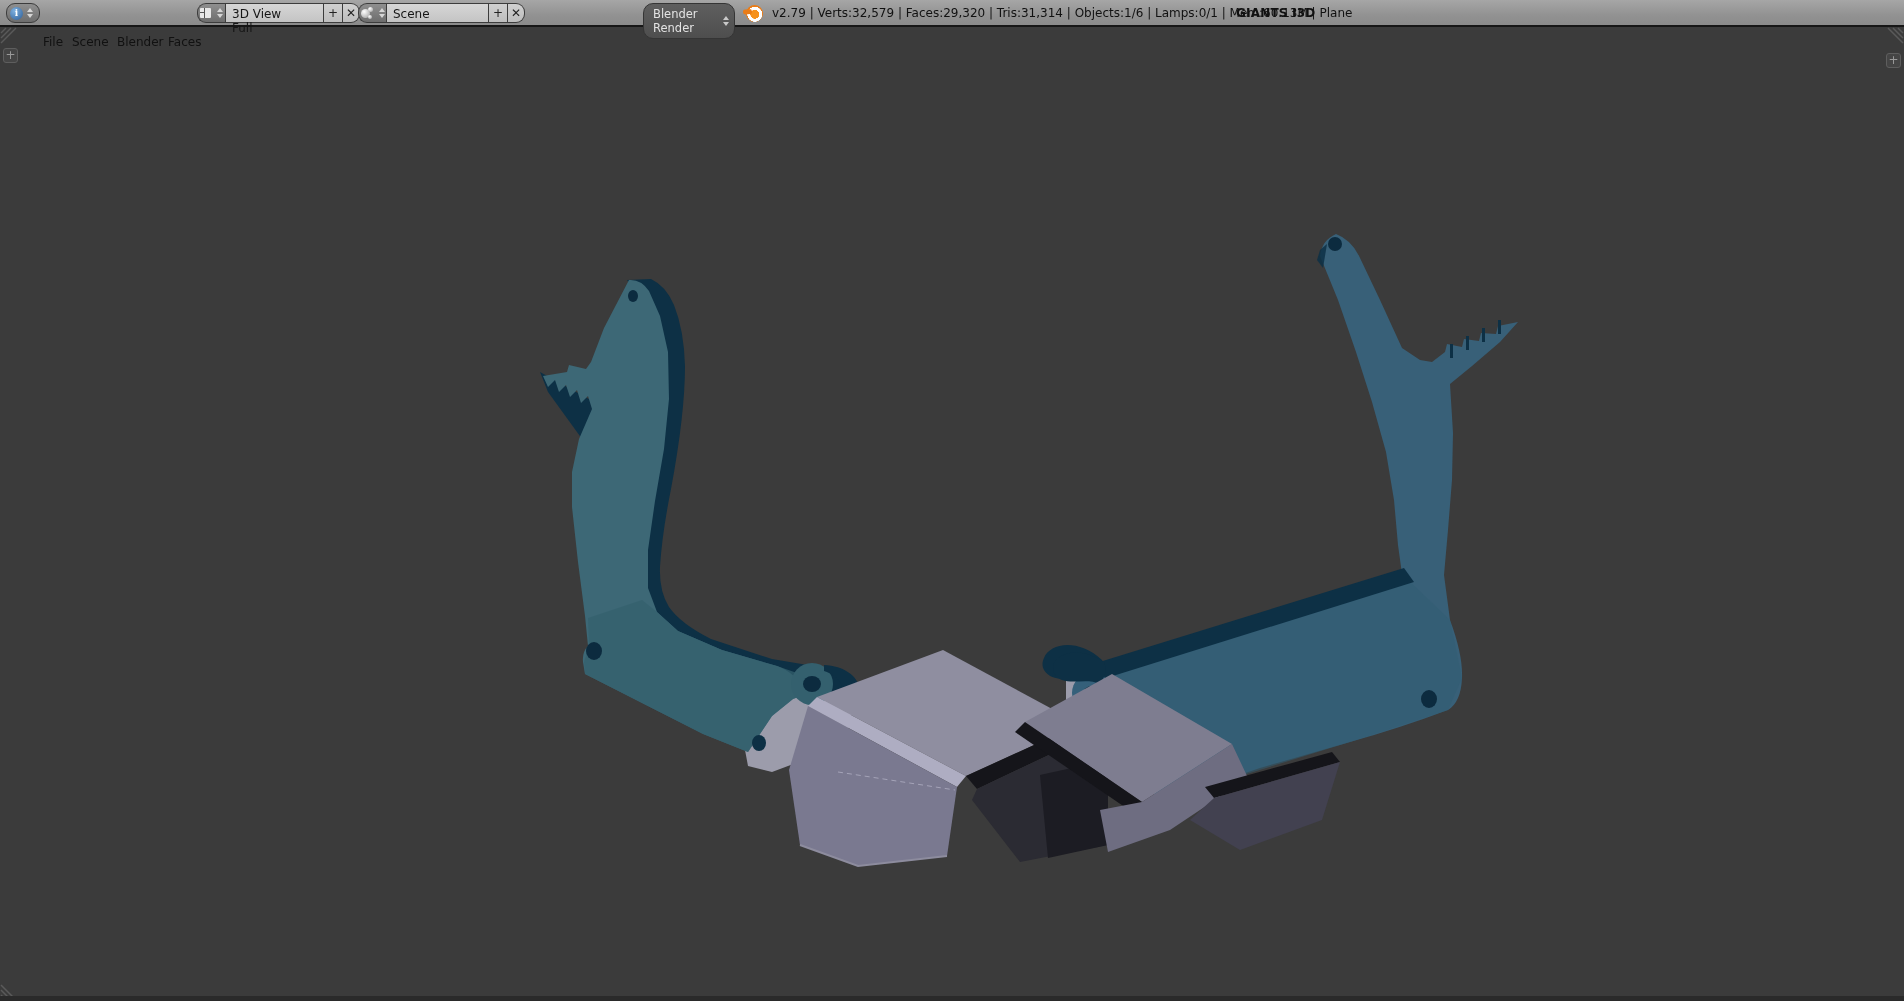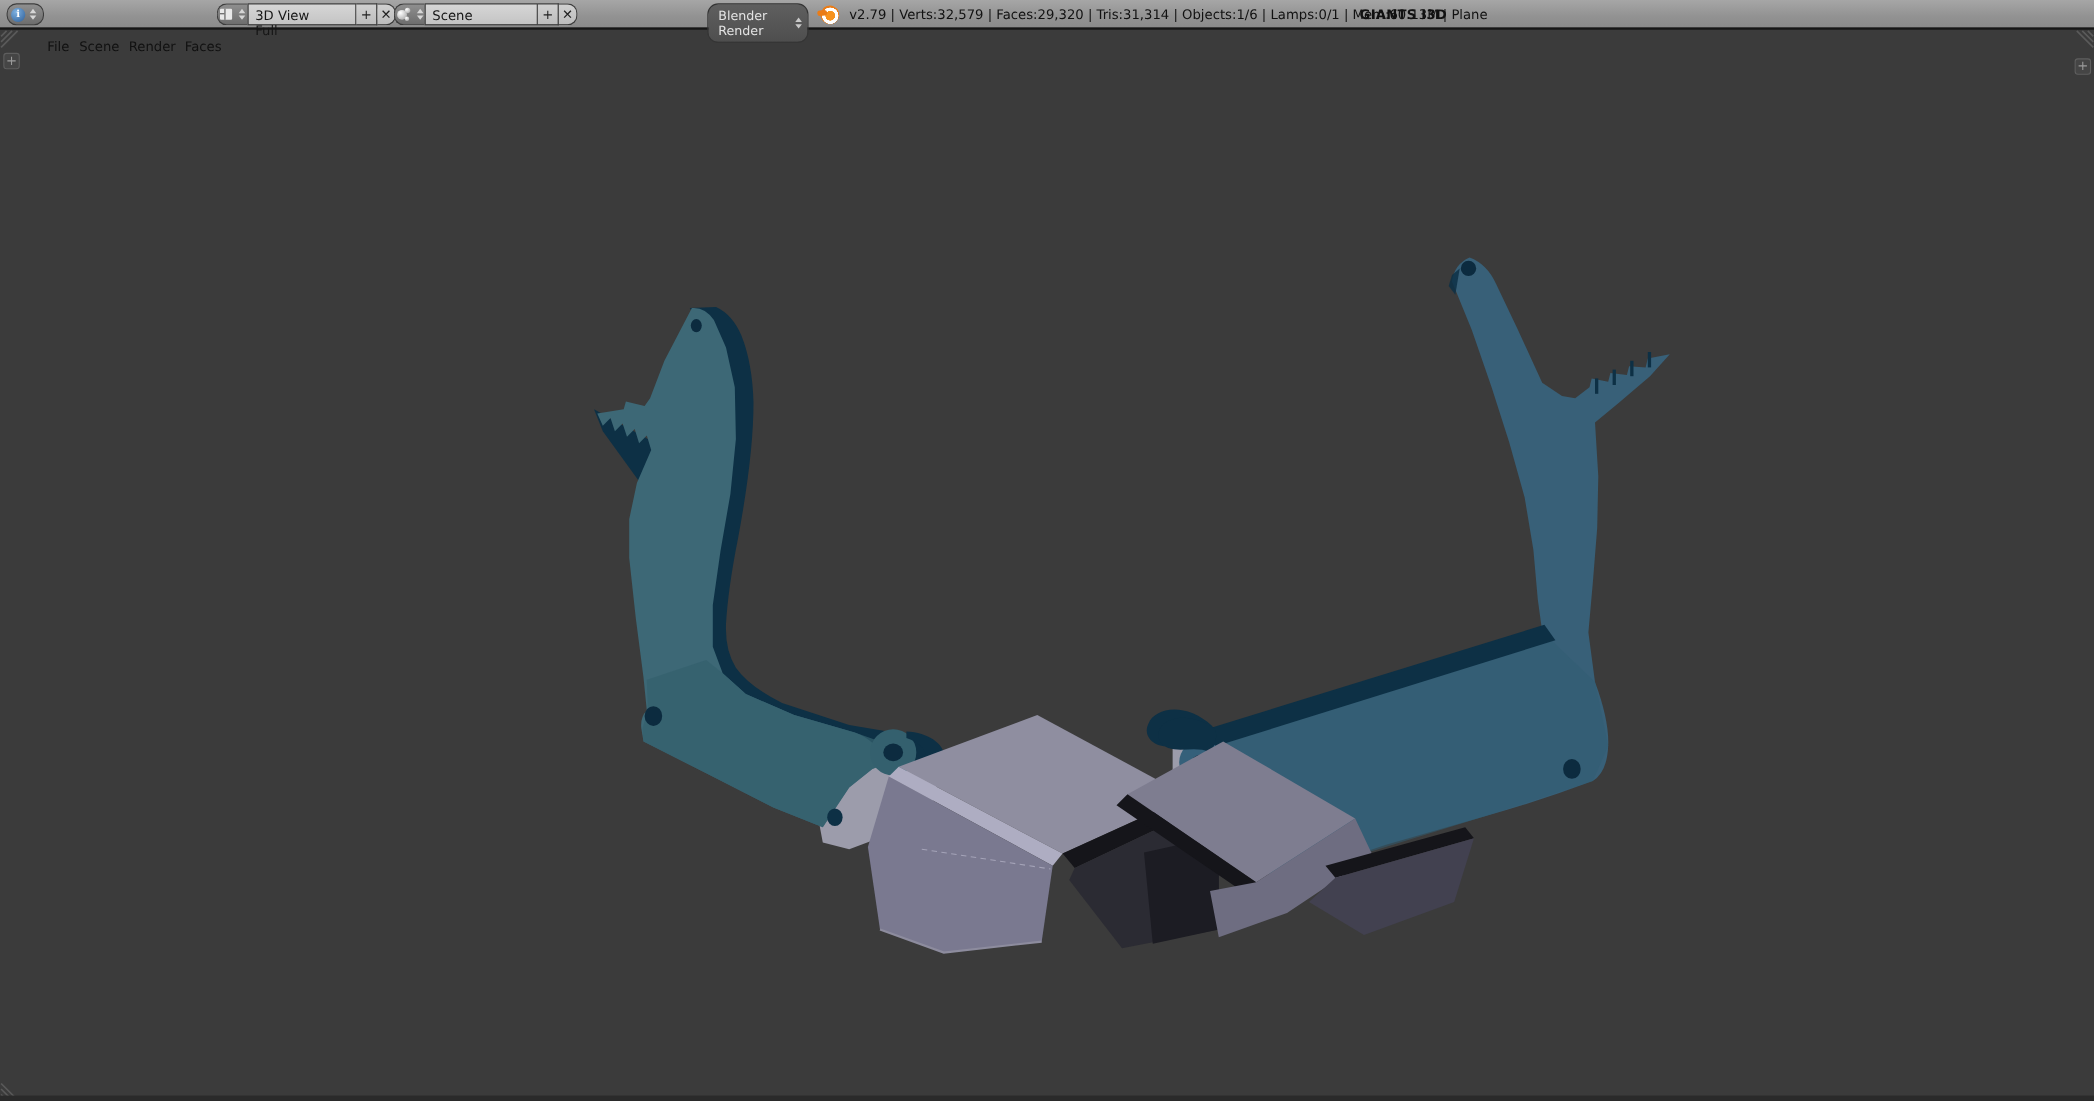--- a/index.html
+++ b/index.html
@@ -79,21 +79,21 @@
     <div class="editor-btn">
       <div class="info-circle">i</div>
       <div class="updn">
         <div class="tri-up"></div>
           <div class="tri-down"></div>
       </div>
     </div>
 
     <span class="txt menu-item" style="left:43px">File</span>
     <span class="txt menu-item" style="left:72px">Scene</span>
-    <span class="txt menu-item" style="left:117px">Render</span>
+    <span class="txt menu-item" style="left:117px">Blender</span>
     <span class="txt menu-item" style="left:168px">Faces</span>
 
     <div class="group" style="left:197px">
       <div class="icon-btn">
         <div class="glyph-layout"></div>
         <div class="updn">
           <div class="tri-up"></div>
             <div class="tri-down"></div>
         </div>
       </div>

